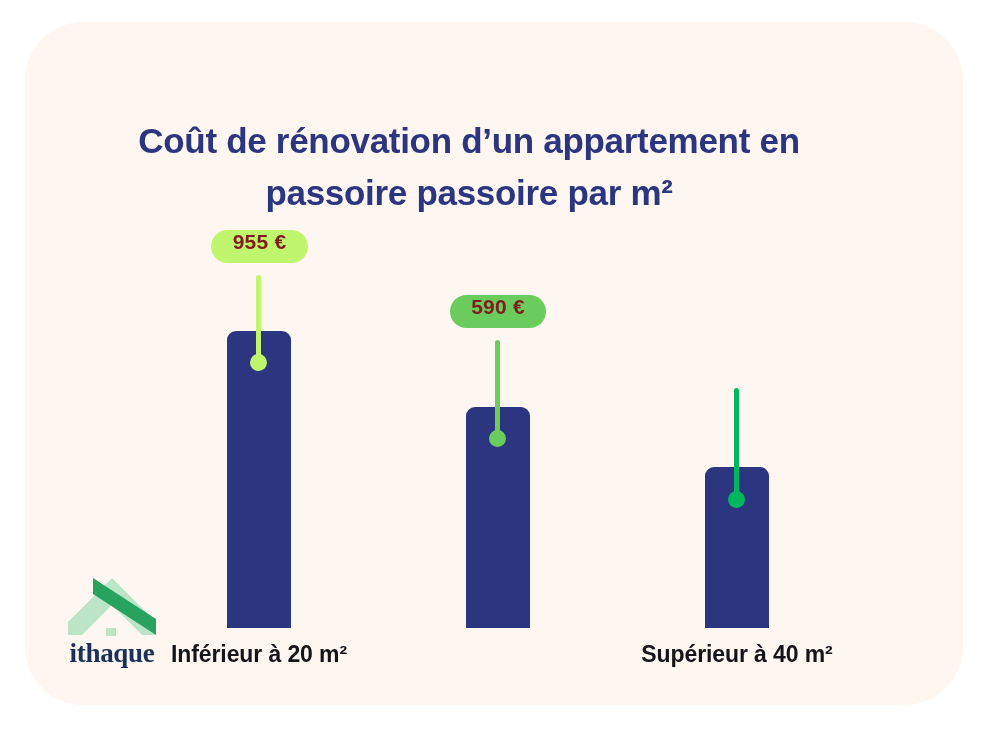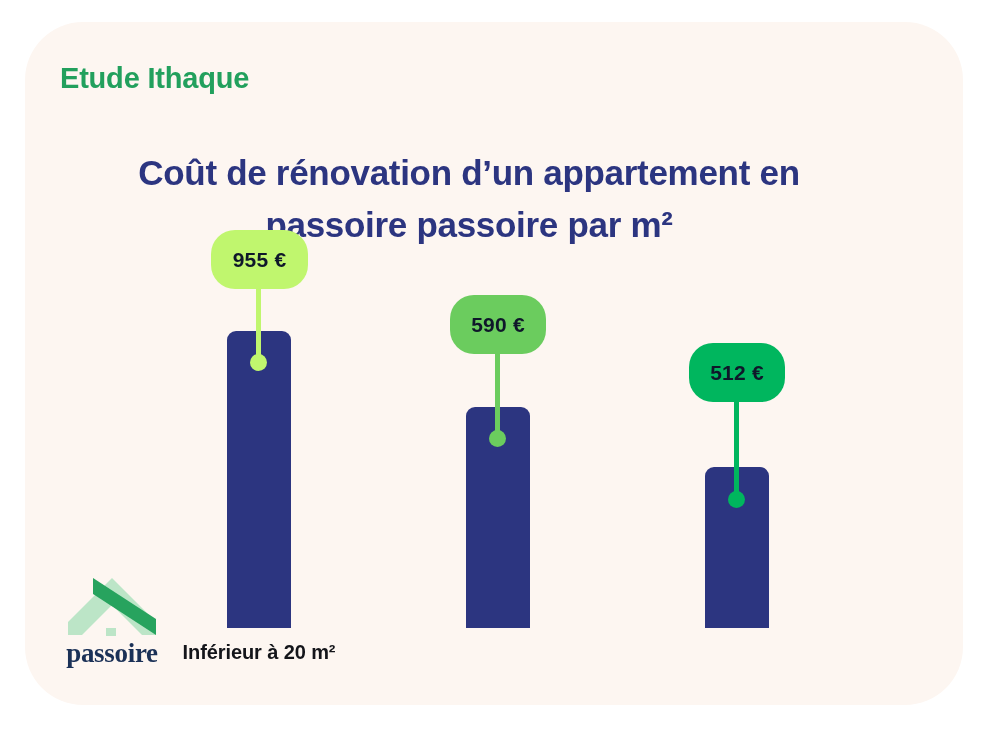--- a/index.html
+++ b/index.html
@@ -47,21 +47,20 @@
     position: absolute;
     left: 50px;
     top: 115px;
     width: 838px;
     text-align: center;
     font-size: 35px;
     line-height: 52px;
     font-weight: bold;
     color: #2C3580;
     letter-spacing: -0.3px;
-    margin-top: 32px;
   }
 
   
   .plot {
     position: absolute;
     left: 0;
     top: 0;
     width: 988px;
     height: 748px;
   }
@@ -81,37 +80,36 @@
 
   .connector-dot {
     position: absolute;
     width: 17px;
     height: 17px;
     border-radius: 50%;
   }
 
   .badge {
     position: absolute;
-    height: 59px;
+    height: 33px;
     border-radius: 24px;
     display: flex;
-    align-items: center;
     justify-content: center;
     font-size: 21px;
     font-weight: bold;
-    color: #0f172a;
+    color: #7f1d1d;
     letter-spacing: 0.2px;
     white-space: nowrap;
   }
 
   .cat-label {
     position: absolute;
     top: 641px;
     text-align: center;
-    font-size: 20px;
+    font-size: 23px;
     font-weight: bold;
     color: #14151A;
     white-space: nowrap;
     letter-spacing: -0.1px;
   }
 
   
   .logo {
     position: absolute;
     left: 62px;
@@ -139,21 +137,20 @@
     letter-spacing: -0.3px;
   }
 </style>
 </head>
 <body>
 
 <div class="stage">
 
   <div class="card"></div>
 
-  <div class="eyebrow">Etude Ithaque</div>
 
   <div class="title">
     <span>Coût de rénovation d’un appartement en</span>
     <br>
     <span>passoire passoire par m²</span>
   </div>
 
   <div class="plot">
 
     <div class="bar" style="left:227px; top:331px; height:297px;"></div>
@@ -169,30 +166,30 @@
     <div class="bar" style="left:466px; top:407px; height:221px;"></div>
     <div class="connector-line" style="left:495px; top:340px; height:104px; background:#6BCC5E;"></div>
     <div class="connector-dot" style="left:489px; top:430px; background:#6BCC5E;"></div>
     <div class="badge" style="left:450px; top:295px; width:96px; background:#6BCC5E;">
       <span>590 €</span>
     </div>
 
     <div class="bar" style="left:705px; top:467px; height:161px;"></div>
     <div class="connector-line" style="left:734px; top:388px; height:115px; background:#00B65E;"></div>
     <div class="connector-dot" style="left:728px; top:491px; background:#00B65E;"></div>
-    <div class="badge" style="left:689px; top:343px; width:96px; background:#00B65E;">
-      <span>512 €</span>
+    <div class="cat-label" style="left:637px; width:200px;">
+      <span>Supérieur à 40 m²</span>
     </div>
 
   </div>
 
   <div class="logo">
     <div class="logo-mark">
       <svg width="88" height="58" viewBox="0 0 88 58" xmlns="http://www.w3.org/2000/svg">
         <path d="M44 0 L88 44 L88 57 L74 57 L44 27 L14 57 L0 57 L0 44 Z" fill="#BCE5C7"></path>
         <rect x="38" y="50" width="10" height="8" fill="#BCE5C7"></rect>
         <path d="M25 0 L88 41 L88 57 L25 16 Z" fill="#27A35E"></path>
       </svg>
     </div>
-    <div class="logo-word">passoire</div>
+    <div class="logo-word">ithaque</div>
   </div>
 
 </div>
 
 </body></html>

